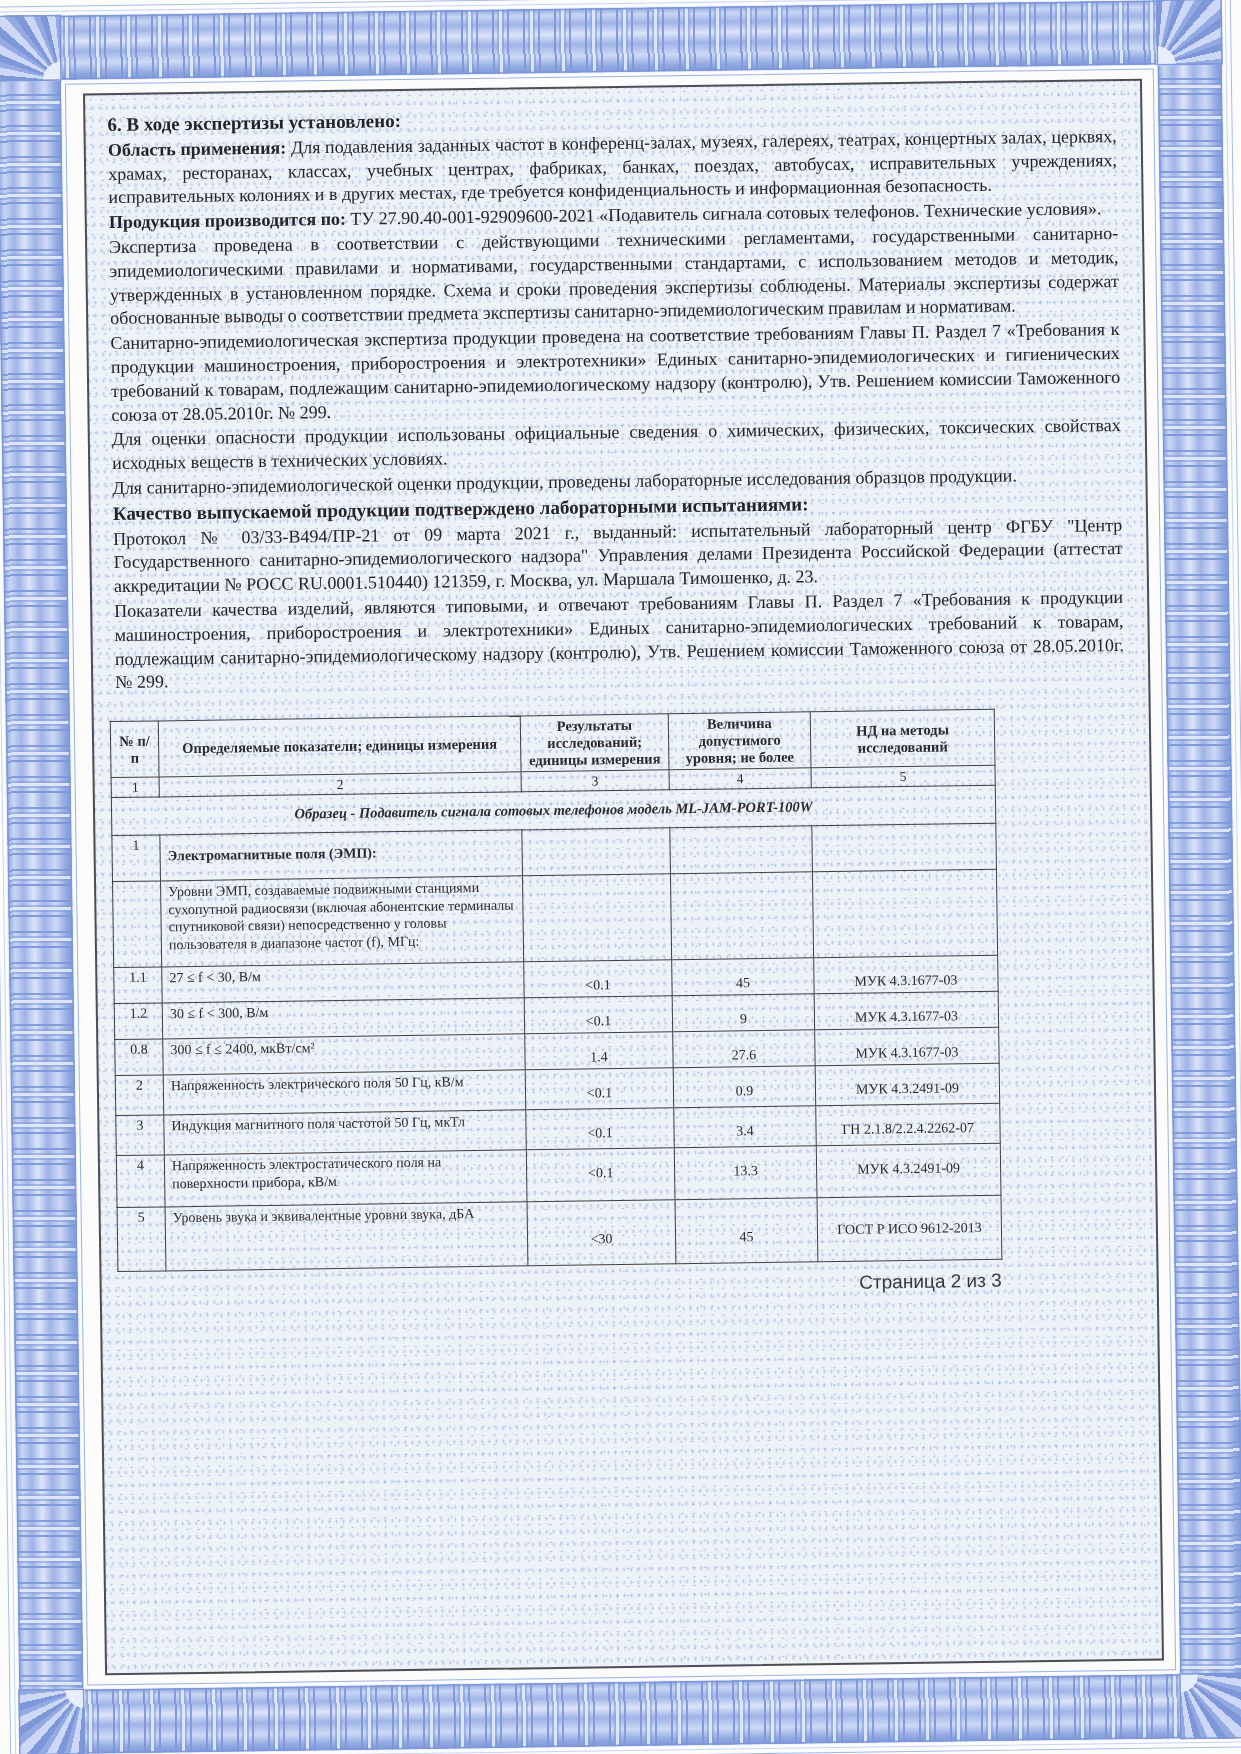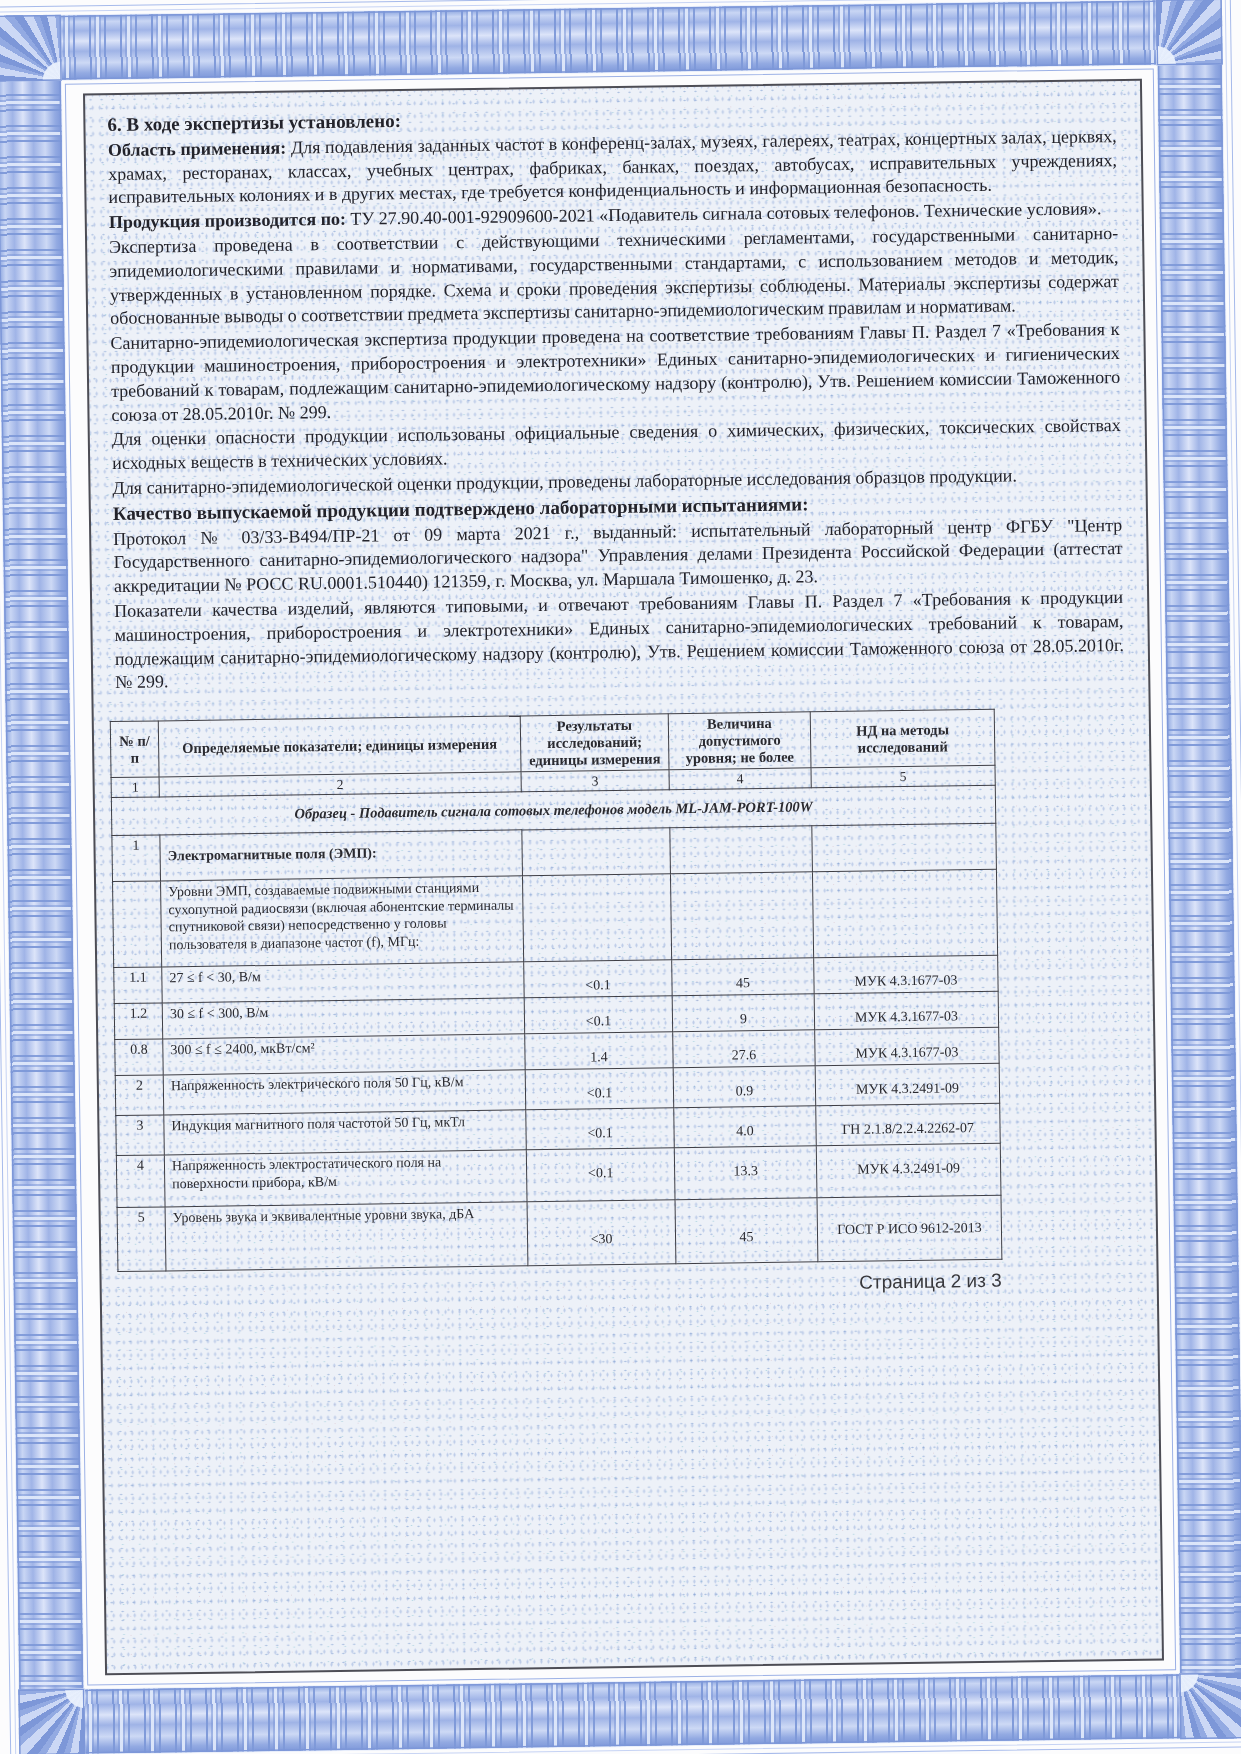--- a/index.html
+++ b/index.html
@@ -209,21 +209,21 @@
           <td class="num">2</td>
           <td class="param">Напряженность  электрического поля 50 Гц, кВ/м</td>
           <td class="val"><span>&lt;0.1</span></td>
           <td class="val"><span>0.9</span></td>
           <td class="method"><span>МУК 4.3.2491-09</span></td>
         </tr>
         <tr class="r-m">
           <td class="num">3</td>
           <td class="param">Индукция магнитного поля частотой 50 Гц, мкТл</td>
           <td class="val"><span>&lt;0.1</span></td>
-          <td class="val"><span>4.0</span></td>
+          <td class="val"><span>3.4</span></td>
           <td class="method"><span>ГН 2.1.8/2.2.4.2262-07</span></td>
         </tr>
         <tr class="r-4">
           <td class="num">4</td>
           <td class="param">Напряженность электростатического поля на поверхности прибора, кВ/м</td>
           <td class="val"><span>&lt;0.1</span></td>
           <td class="val"><span>13.3</span></td>
           <td class="method"><span>МУК 4.3.2491-09</span></td>
         </tr>
         <tr class="r-5">

